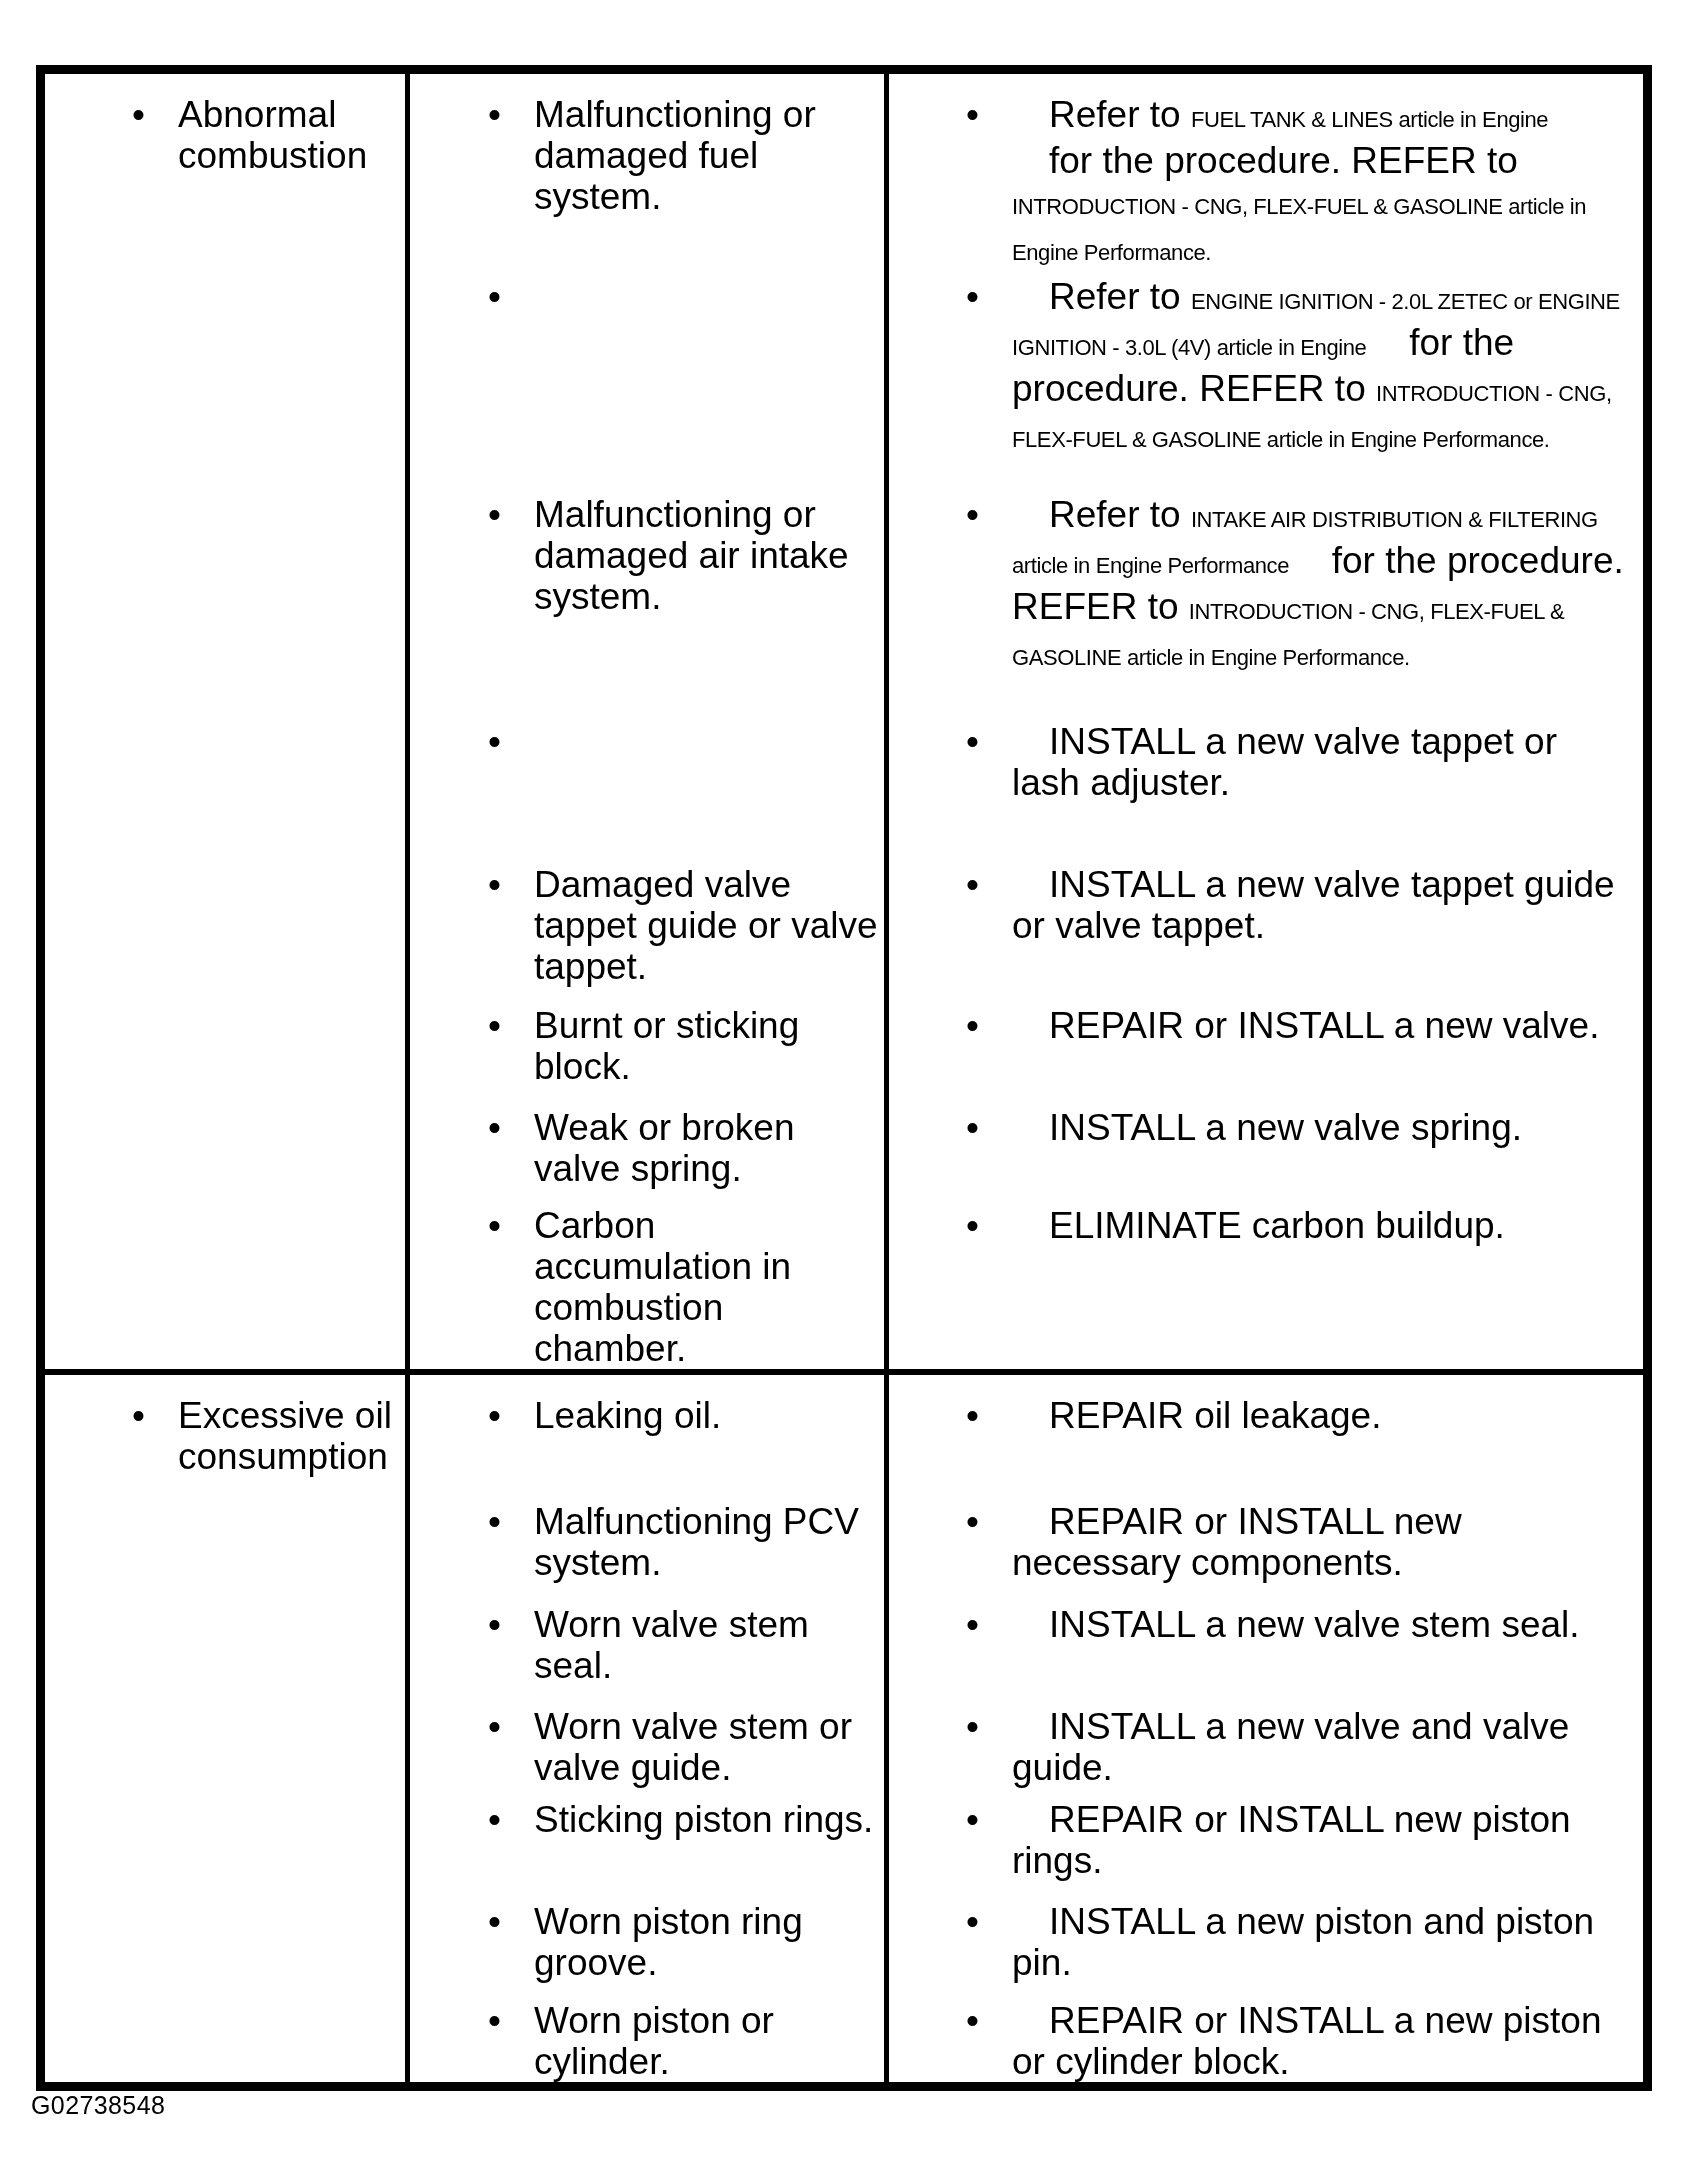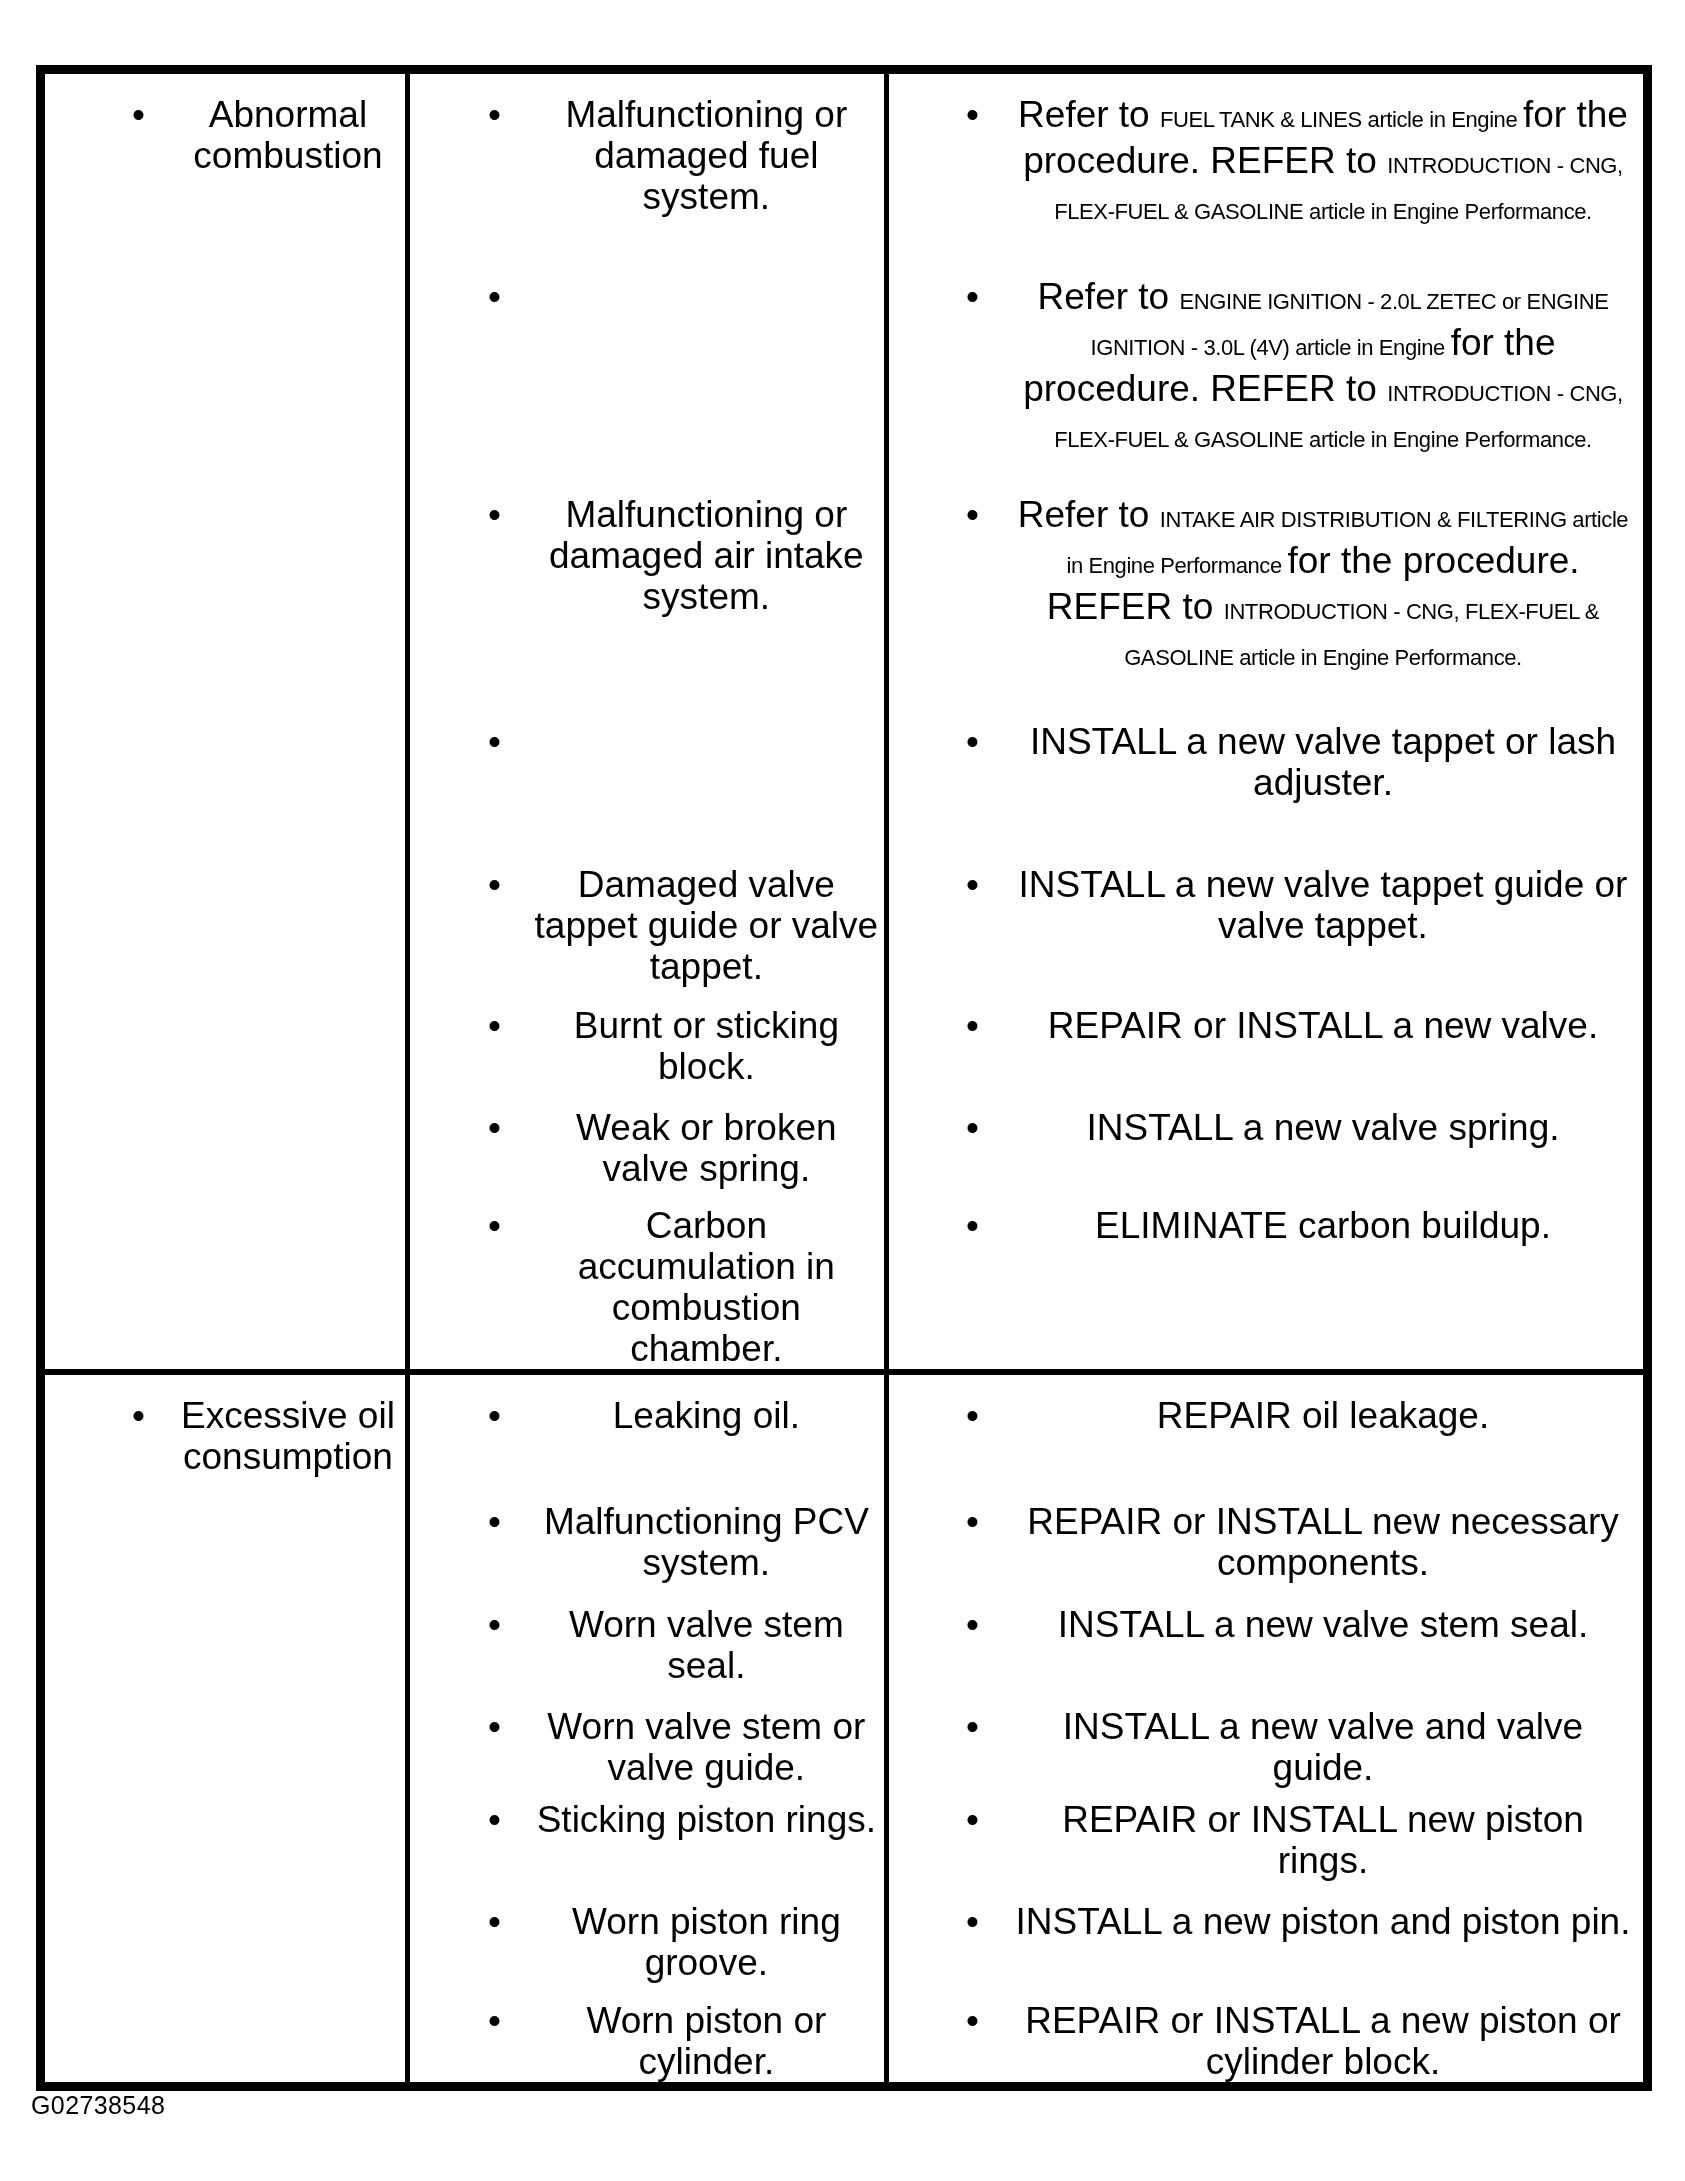--- a/index.html
+++ b/index.html
@@ -64,23 +64,22 @@
     flex: 0 0 46px;
     width: 46px;
     font-size: 37px;
     line-height: 41px;
   }
   .txt {
     margin: 0;
     flex: 1;
     font-size: 37px;
     line-height: 41px;
-    text-align: center;
-  }
-  .seg-lg { font-size: 37px; }
+  }
+  .seg-lg { font-size: 37px; margin-left: 37px; }
   .seg-sm { font-size: 22px; letter-spacing: -0.4px; }
 
   .figure-id {
     position: absolute;
     left: 31px;
     top: 2091px;
     font-size: 25px;
     letter-spacing: 0.4px;
   }
 </style>

